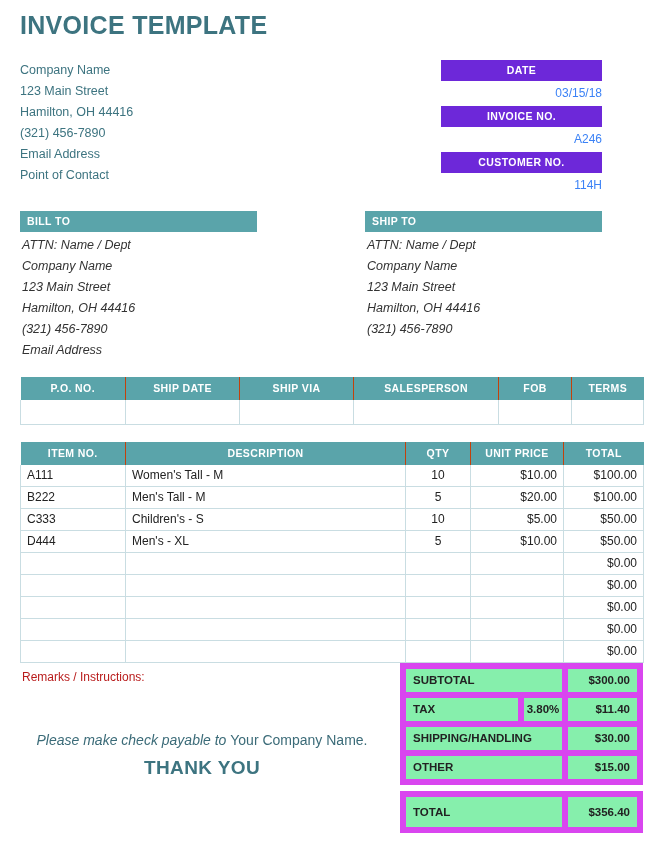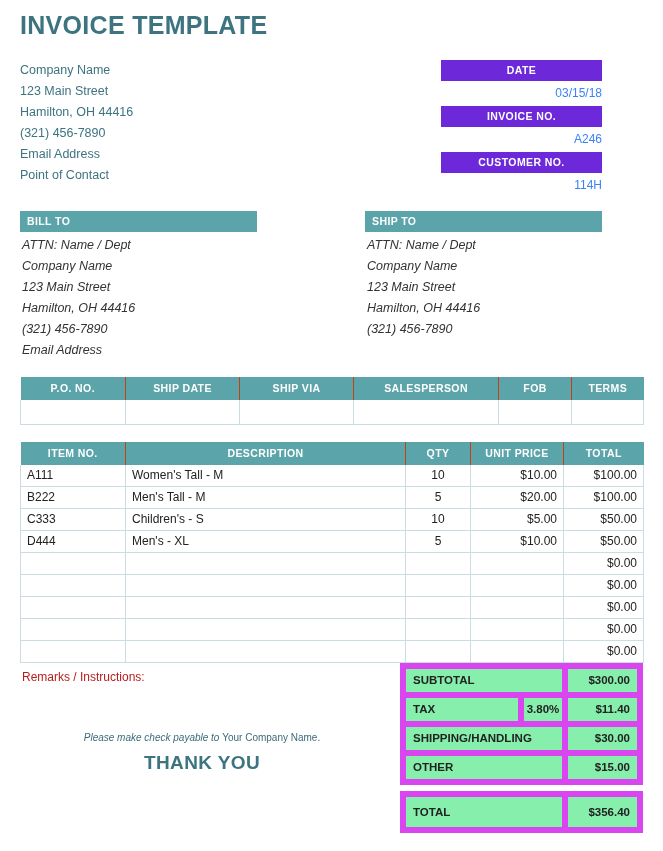--- a/index.html
+++ b/index.html
@@ -156,21 +156,21 @@
     position: relative;
   }
   .remarks-label {
     font-size: 12px;
     color: #b91c1c;
     padding-top: 7px;
     padding-left: 2px;
   }
   .payable {
     text-align: center;
-    font-size: 10px;
+    font-size: 14px;
     color: #3b6b78;
     margin-top: 48px;
     padding-right: 16px;
   }
   .payable .em { font-style: italic; }
   .payable .reg { font-style: normal; }
   .thankyou {
     text-align: center;
     font-size: 19px;
     font-weight: bold;

